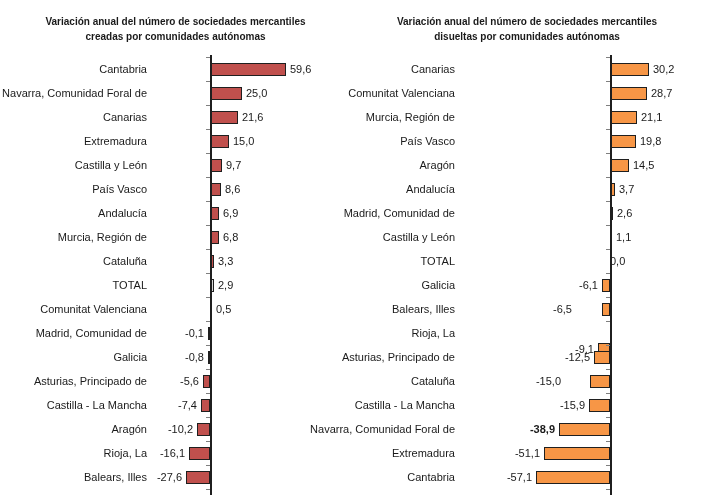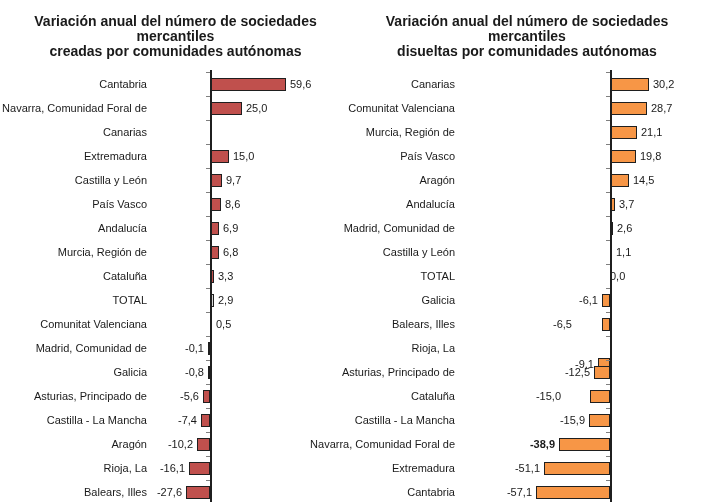--- a/index.html
+++ b/index.html
@@ -4,21 +4,21 @@
 <style>
   html,body{margin:0;padding:0;background:#ffffff;}
   .page{
     width:703px;height:502px;background:#ffffff;overflow:hidden;
     display:flex;font-family:"Liberation Sans",sans-serif;color:#1a1a1a;
   }
   .panel{box-sizing:border-box;padding-top:14px;position:relative;}
   .panel.left{width:351px;}
   .panel.right{width:352px;}
   .chart-title{
-    font-size:14px;font-weight:bold;text-align:center;line-height:15px;
+    font-size:10px;font-weight:bold;text-align:center;line-height:15px;
     color:#1a1a1a;margin:0 6px 13px 6px;min-height:30px;
   }
   .rows{position:relative;}
   .row{display:flex;align-items:center;height:24px;}
   .cat{
     display:flex;justify-content:flex-end;align-items:center;
     font-size:11px;white-space:nowrap;box-sizing:border-box;padding-right:5px;
   }
   .neg{
     display:flex;justify-content:flex-end;align-items:center;gap:4px;
@@ -53,20 +53,24 @@
           <div class="cat" style="width: 152px;">Navarra, Comunidad Foral de</div>
           <div class="neg" style="width: 58px;"></div>
           <div class="pos">
             <div class="bar" style="width: 32px; background: rgb(192, 80, 77); border-color: rgb(31, 31, 31);"></div>
             <span class="val">25,0</span>
           </div>
         </div>
         <div class="row">
           <div class="cat" style="width: 152px;">Canarias</div>
           <div class="neg" style="width: 58px;"></div>
+          <div class="pos">
+            <div class="bar" style="width: 28px; background: rgb(192, 80, 77); border-color: rgb(31, 31, 31);"></div>
+            <span class="val">21,6</span>
+          </div>
         </div>
         <div class="row">
           <div class="cat" style="width: 152px;">Extremadura</div>
           <div class="neg" style="width: 58px;"></div>
           <div class="pos">
             <div class="bar" style="width: 19px; background: rgb(192, 80, 77); border-color: rgb(31, 31, 31);"></div>
             <span class="val">15,0</span>
           </div>
         </div>
         <div class="row">

